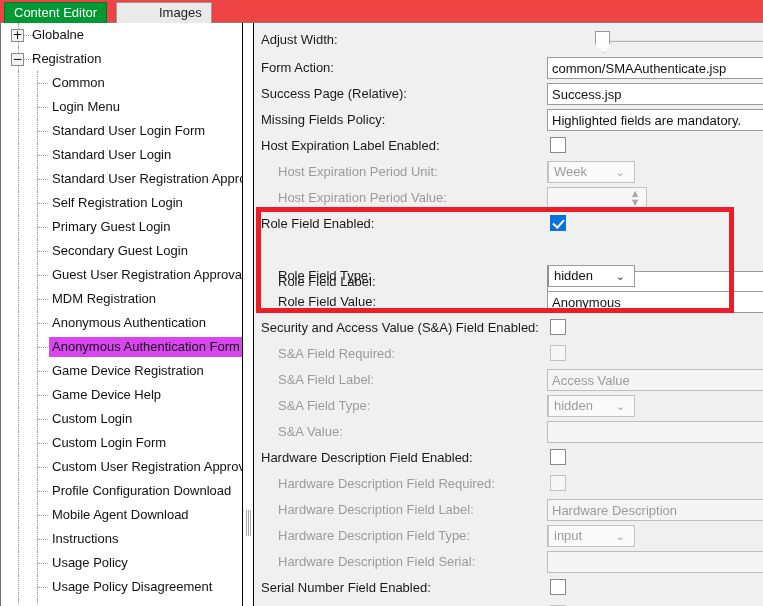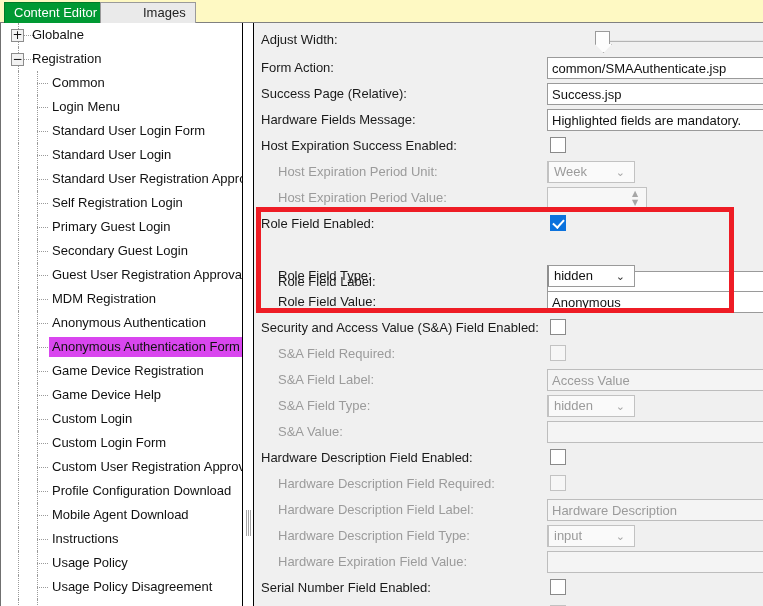--- a/index.html
+++ b/index.html
@@ -14,21 +14,21 @@
     position: relative;
     width: 763px; height: 606px;
     background: #f0f0f0;
     overflow: hidden;
   }
 
   
   #tabbar {
     position: absolute; left: 0; top: 0;
     width: 763px; height: 23px;
-    background: #fef9c3;
+    background: #ef4444;
     border-bottom: 1px solid #808080;
   }
   .tab {
     position: absolute; top: 2px;
     height: 21px;
     line-height: 20px;
     font-size: 13px;
     padding: 0 9px;
     border: 1px solid #9a9a9a;
     border-bottom: none;
@@ -36,21 +36,21 @@
     color: #222;
     white-space: nowrap;
     cursor: default;
   }
   .tab.active {
     background: #009933;
     border-color: #007a29;
     color: #ffffff;
   }
   #tab-content-editor { left: 4px; }
-  #tab-images { left: 100px; padding-left: 42px; }
+  #tab-images { left: 116px; padding-left: 42px; }
 
   
   #tree-panel {
     position: absolute; left: 0; top: 23px;
     width: 243px; height: 583px;
     background: #ffffff;
     border-right: 1px solid #000000;
     border-left: 1px solid #707070;
     overflow: hidden;
   }
@@ -457,25 +457,25 @@
     <div id="form-rows">
         <div class="frow" style="top: 32px;">
           <span class="flabel">Form Action:</span>
           <input type="text" class="txt" value="common/SMAAuthenticate.jsp" style="">
         </div>
         <div class="frow" style="top: 58px;">
           <span class="flabel">Success Page (Relative):</span>
           <input type="text" class="txt" value="Success.jsp" style="">
         </div>
         <div class="frow" style="top: 84px;">
-          <span class="flabel">Hardware Fields Message:</span>
+          <span class="flabel">Missing Fields Policy:</span>
           <input type="text" class="txt" value="Highlighted fields are mandatory." style="">
         </div>
         <div class="frow" style="top: 110px;">
-          <span class="flabel">Host Expiration Success Enabled:</span>
+          <span class="flabel">Host Expiration Label Enabled:</span>
           <div class="cbx"></div>
         </div>
         <div class="frow" style="top: 136px;">
           <span class="flabel indent disabled">Host Expiration Period Unit:</span>
           <div class="sel disabled"><span>Week</span><span class="chev">⌄</span></div>
         </div>
         <div class="frow" style="top: 162px;">
           <span class="flabel indent disabled">Host Expiration Period Value:</span>
           <div class="spin">
             <div class="arrows">
@@ -530,21 +530,21 @@
         </div>
         <div class="frow" style="top: 474px;">
           <span class="flabel indent disabled">Hardware Description Field Label:</span>
           <input type="text" class="txt disabled" disabled="" value="Hardware Description" style="">
         </div>
         <div class="frow" style="top: 500px;">
           <span class="flabel indent disabled">Hardware Description Field Type:</span>
           <div class="sel disabled"><span>input</span><span class="chev">⌄</span></div>
         </div>
         <div class="frow" style="top: 526px;">
-          <span class="flabel indent disabled">Hardware Expiration Field Value:</span>
+          <span class="flabel indent disabled">Hardware Description Field Serial:</span>
           <input type="text" class="txt disabled" disabled="" value="" style="">
         </div>
         <div class="frow" style="top: 552px;">
           <span class="flabel">Serial Number Field Enabled:</span>
           <div class="cbx"></div>
         </div>
         <div class="frow" style="top: 578px;">
           <span class="flabel indent disabled">Serial Number Field Required:</span>
           <div class="cbx disabled"></div>
         </div>

